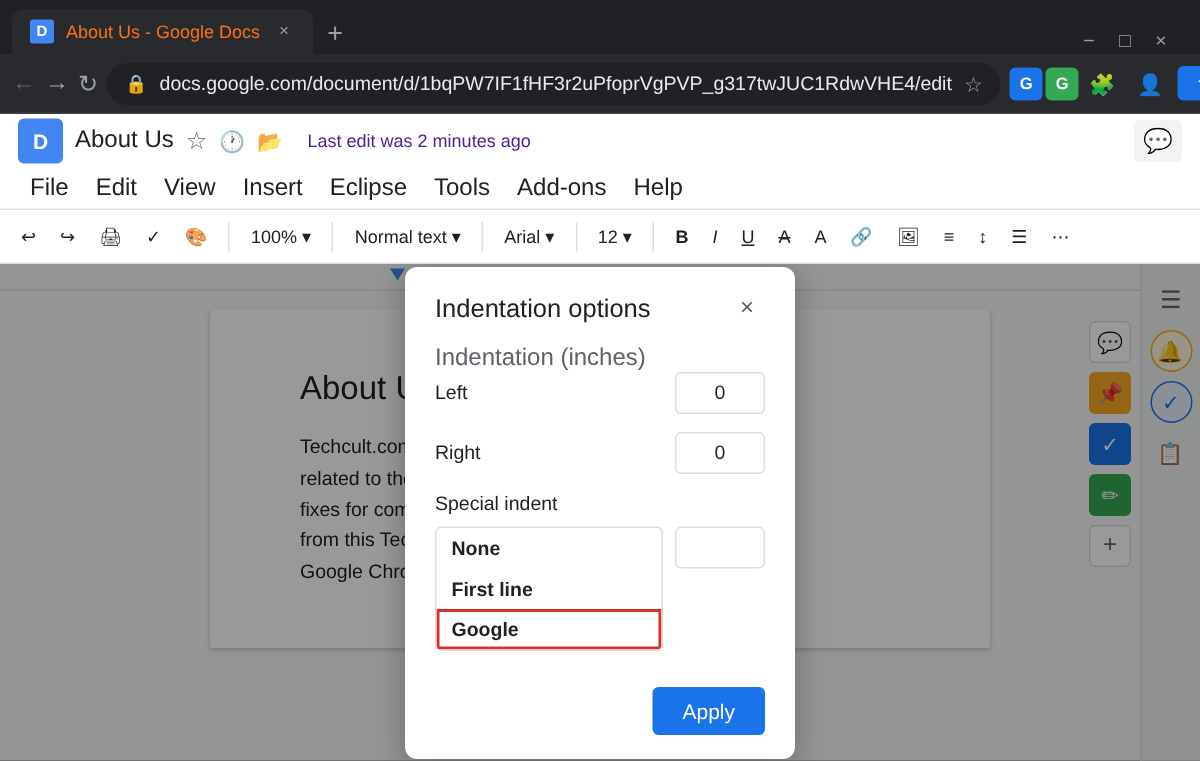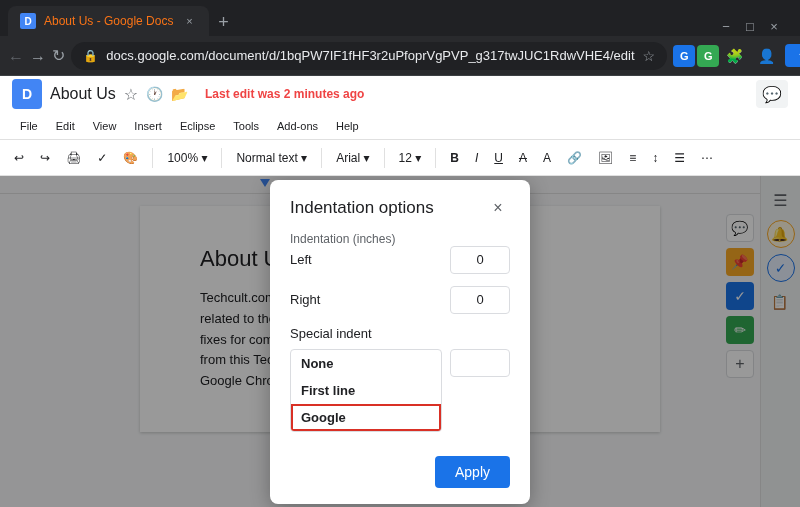--- a/index.html
+++ b/index.html
@@ -214,37 +214,36 @@
       height: 28px;
       display: flex;
       align-items: center;
       justify-content: center;
       font-size: 16px;
       color: #5f6368;
       cursor: pointer;
     }
     .last-edit {
       font-size: 12px;
-      color: #ef4444;
+      color: #4c1d95;
       margin-left: 8px;
-      font-weight: bold;
     }
 
     .menu-bar {
       height: 28px;
       background: #fff;
       display: flex;
       align-items: center;
       padding: 0 12px;
       gap: 2px;
       border-bottom: 1px solid #e0e0e0;
     }
     .menu-item {
       padding: 2px 8px;
-      font-size: 11px;
+      font-size: 16px;
       color: #202124;
       cursor: pointer;
       border-radius: 4px;
     }
 
     .format-bar {
       height: 36px;
       background: #fff;
       display: flex;
       align-items: center;
@@ -352,21 +351,21 @@
       font-size: 16px;
       cursor: pointer;
       border-radius: 50%;
     }
 
     .dialog-body {
       padding: 4px 20px 16px;
     }
 
     .dialog-subtitle {
-      font-size: 12px;
+      font-size: 16px;
       color: #5f6368;
     }
 
     .field-row {
       display: flex;
       align-items: center;
       justify-content: space-between;
       margin-bottom: 12px;
     }
 

